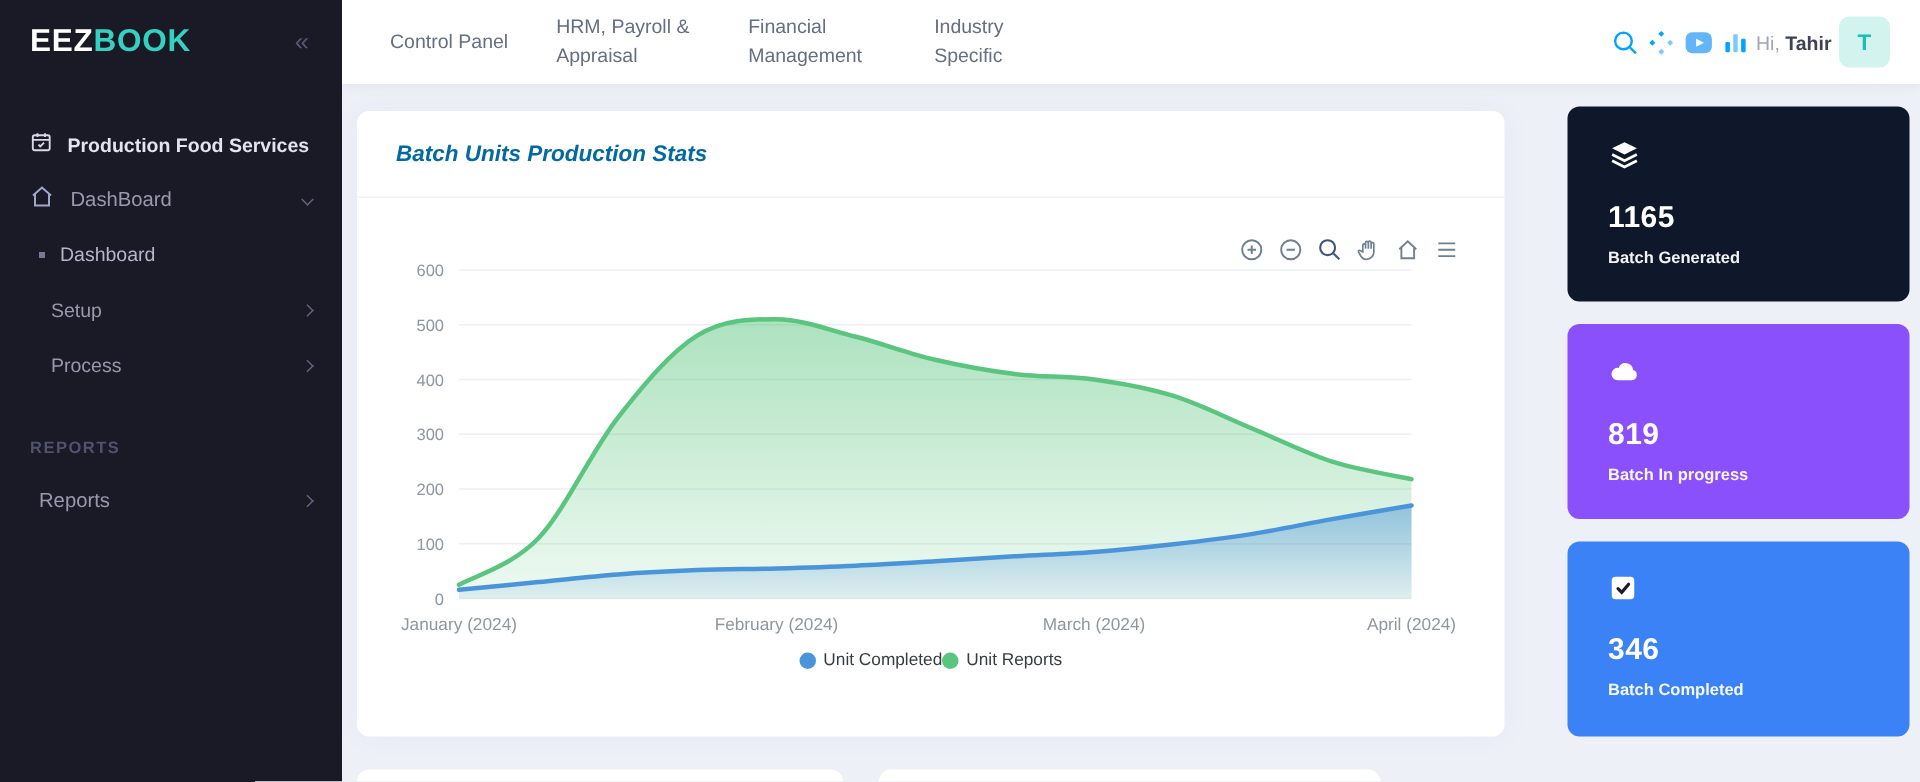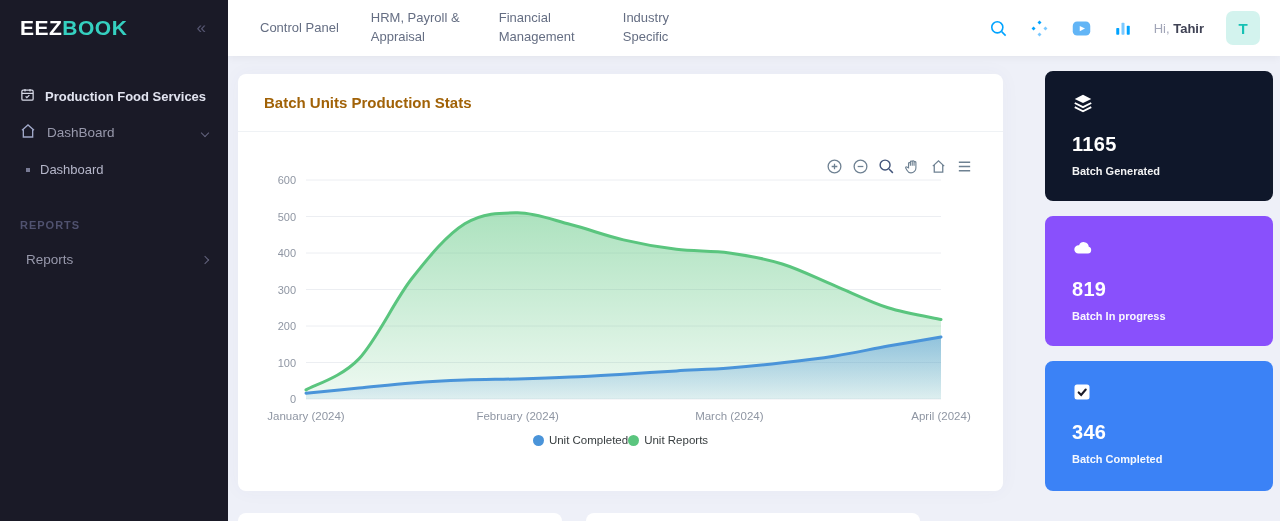--- a/index.html
+++ b/index.html
@@ -24,32 +24,32 @@
   .section-label { padding:0 20px; margin-top:20px; height:33px; display:flex; align-items:center; font-size:11px; letter-spacing:1px; color:#50526f; font-weight:bold; }
 
   
   .topbar { position:absolute; left:228px; top:0; width:1052px; height:56px; background:#fff; display:flex; align-items:center; box-shadow:0 1px 9px rgba(0,0,0,.06); z-index:2; }
   .nav-items { display:flex; gap:32px; padding-left:32px; align-items:center; }
   .nav-item { color:#656e83; font-size:13px; line-height:1.45; cursor:pointer; }
   .nav-item.n0 { white-space:nowrap; }
   .nav-item.n1 { max-width:92px; }
   .nav-item.n2 { max-width:96px; }
   .nav-item.n3 { max-width:62px; }
-  .topbar-right { margin-left:auto; display:flex; align-items:center; gap:22px; padding-right:20px; }
+  .topbar-right { margin-left:auto; display:flex; align-items:center; gap:5px; padding-right:20px; }
   .tb-icon { display:flex; align-items:center; cursor:pointer; }
   .greeting { font-size:13px; color:#a1a5b7; white-space:nowrap; }
   .greeting b { color:#3f4254; font-weight:bold; }
   .avatar { width:34px; height:34px; border-radius:7px; background:#d3f3ee; color:#17c1b4; font-weight:bold; font-size:15px; display:flex; align-items:center; justify-content:center; cursor:pointer; }
 
   
   .content { position:absolute; left:228px; top:56px; width:1052px; height:465px; background:#eef0f8; overflow:hidden; }
 
   .chart-card { position:absolute; left:10px; top:18px; width:765px; height:417px; background:#fff; border-radius:8px; box-shadow:0 0 20px rgba(76,87,125,.04); }
   .card-header { height:58px; display:flex; align-items:center; padding:0 26px; border-bottom:1px solid #eff2f5; }
-  .card-title { font-size:15px; font-weight:bold; color:#a16207; }
+  .card-title { font-size:15px; font-weight:bold; color:#0369a1;font-style:italic; }
   .chart-toolbar { position:absolute; top:84px; right:30px; display:flex; gap:9px; align-items:center; color:#6e8192; }
   .chart-toolbar .t-icon { cursor:pointer; display:flex; }
   .chart-toolbar svg { width:17px; height:17px; }
   svg.chart { position:absolute; left:18px; top:96px; overflow:visible; }
   .chart-legend { position:absolute; top:360px; left:0; right:0; display:flex; justify-content:center; align-items:center; font-size:11.5px; color:#373d3f; }
   .leg-item { display:flex; align-items:center; gap:5px; cursor:pointer; }
   .leg-dot { width:11px; height:11px; border-radius:50%; display:inline-block; }
 
   
   .stat-card { position:absolute; left:817px; width:228px; height:130px; border-radius:8px; padding:21px 27px; color:#fff; cursor:pointer; }
@@ -95,21 +95,31 @@
       <span>DashBoard</span>
       <span class="spacer"></span>
       <span class="chev down"></span>
     </div>
 
     <div class="submenu-item">
       <span class="bullet"></span>
       <span>Dashboard</span>
     </div>
 
-
+    <div class="submenu-item dim">
+      <span>Setup</span>
+      <span class="spacer" style="margin-left:auto;"></span>
+      <span class="chev right"></span>
+    </div>
+
+    <div class="submenu-item dim">
+      <span>Process</span>
+      <span class="spacer" style="margin-left:auto;"></span>
+      <span class="chev right"></span>
+    </div>
 
     <div class="section-label">REPORTS</div>
 
     <div class="menu-item" style="padding-left:26px;">
       <span>Reports</span>
       <span class="spacer"></span>
       <span class="chev right"></span>
     </div>
   </div>
 

